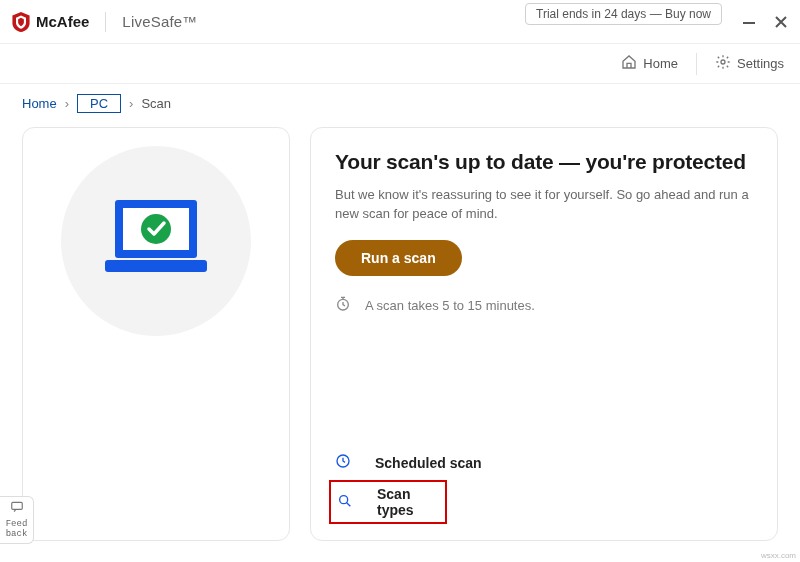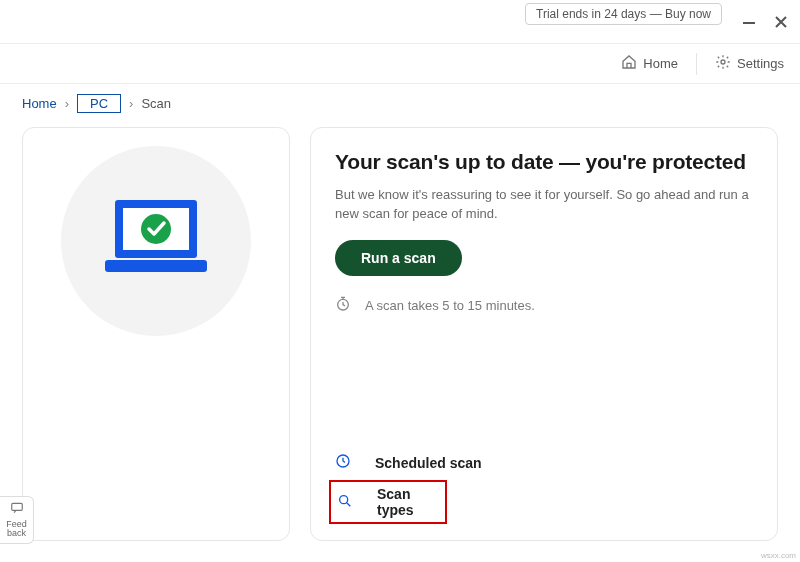--- a/index.html
+++ b/index.html
@@ -36,41 +36,53 @@
   .body { display: flex; gap: 20px; padding: 14px 22px 20px; height: calc(100% - 44px - 40px - 30px); }
   .panel { background: #fff; border: 1px solid #e6e6e6; border-radius: 12px; }
   .panel-left { width: 268px; display:flex; align-items:flex-start; justify-content:center; padding-top:18px; }
   .panel-right { flex: 1; padding: 22px 24px 18px; position: relative; }
 
   .big-circle { width: 190px; height: 190px; border-radius: 50%; background: #f3f3f3; display:flex; align-items:center; justify-content:center; }
 
   h1.heading { font-size: 21px; font-weight: 800; letter-spacing: -.2px; margin-bottom: 12px; }
   .para { font-size: 13px; color: #6a6a6a; line-height: 1.45; margin-bottom: 16px; }
 
-  .cta { background: #14532d; color: #fff; border-radius: 999px; padding: 10px 26px; font-size: 14px; font-weight: 600; border: none; cursor: pointer; text-align: right; }
+  .cta { background: #a16207; color: #fff; border-radius: 999px; padding: 10px 26px; font-size: 14px; font-weight: 600; border: none; cursor: pointer; text-align: right; }
   .hint-row { display:flex; align-items:center; gap:14px; margin-top: 20px; color:#7a7a7a; font-size:13px; }
   .hint-row svg { width:16px; height:16px; }
 
   .bottom-links { position:absolute; left:24px; bottom:16px; display:flex; flex-direction:column; gap:8px; }
   .blink { display:flex; align-items:center; gap:24px; font-size:14px; font-weight:700; color:#222; cursor:pointer; }
   .blink svg { width:16px; height:16px; }
   .blink.highlighted { border: 2px solid #d40000; padding: 4px 6px; margin-left: -6px; width: 118px; }
 
   
-  .feedback-tab { position:absolute; left:0; bottom:18px; width:34px; height:48px; border:1px solid #ddd; border-left:none; border-radius:0 6px 6px 0; display:flex; flex-direction:column; align-items:center; justify-content:center; font-size:9px; color:#666; line-height:1.1; background:#fff; cursor:pointer; }
+  .feedback-tab { position:absolute; left:0; bottom:18px; width:34px; height:48px; border:1px solid #ddd; border-left:none; border-radius:0 6px 6px 0; display:flex; flex-direction:column; align-items:center; justify-content:center; font-size:9px; color:#666; line-height:1.1; background:#fff; cursor:pointer;font-family:Liberation Mono, monospace; }
   .feedback-tab svg { width:14px; height:14px; margin-bottom:2px; }
 
   .watermark { position:absolute; right:4px; bottom:2px; font-size:8px; color:#bbb;margin-top:24px; }
 </style>
 </head>
 <body>
 
 <div class="window">
 
   <div class="titlebar">
+    <div class="brand">
+      <span class="shield-glyph">
+        <svg viewBox="0 0 24 28">
+            <path fill="#c01818" d="M12 0 L24 5 V16 C24 22 18 27 12 28 C6 27 0 22 0 16 V5 Z"></path>
+            <path fill="#fff" d="M12 5 L19 8 V15 C19 19 15.5 22.5 12 23.5 C8.5 22.5 5 19 5 15 V8 Z"></path>
+            <path fill="#c01818" d="M12 8 L16 10 V14.5 C16 17 14 19 12 20 C10 19 8 17 8 14.5 V10 Z"></path>
+          </svg>
+      </span>
+      <span class="brand-name">McAfee</span>
+      <span class="brand-sep"></span>
+      <span class="brand-sub">LiveSafe™</span>
+    </div>
     <div class="titlebar-spacer"></div>
     <div class="trial-pill">Trial ends in 24 days — Buy now</div>
     <div class="winbtns">
       <div class="winbtn">
         <svg viewBox="0 0 14 14">
             <rect x="1" y="7" width="12" height="2" fill="#555"></rect>
           </svg>
       </div>
       <div class="winbtn">
         <svg viewBox="0 0 14 14">

